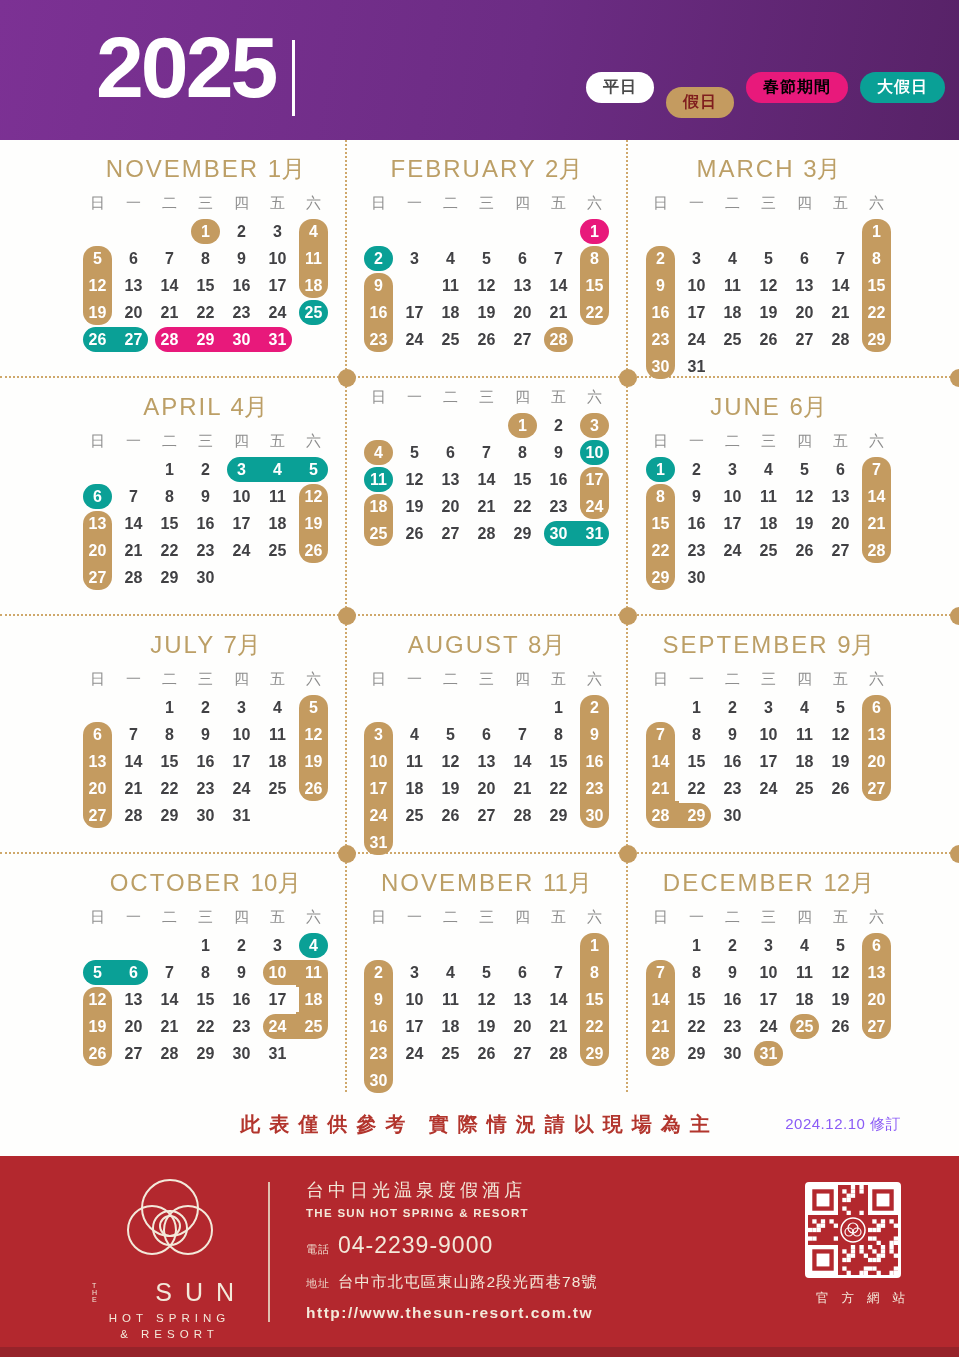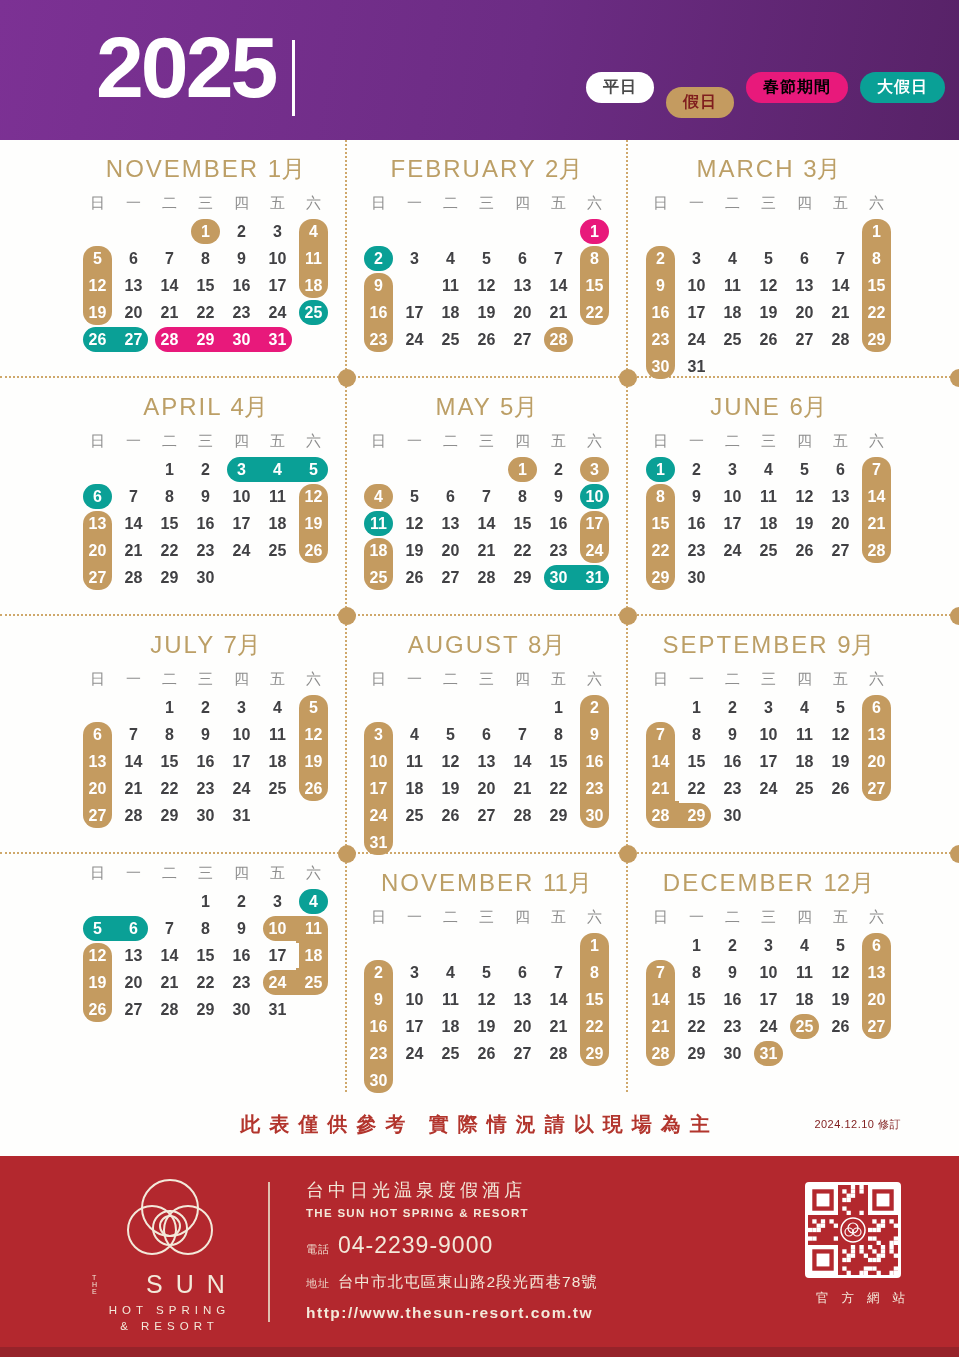--- a/index.html
+++ b/index.html
@@ -37,27 +37,27 @@
     grid-auto-rows:27px;}
   .dcell{position:relative;text-align:center;}
   .dn{position:relative;z-index:2;font-size:16px;font-weight:700;color:#414144;line-height:27px;}
   .dn.w{color:#fff;}
   .hl{position:absolute;z-index:1;top:1px;bottom:1px;left:3.5px;right:3.5px;}
   .xdot{position:absolute;width:18px;height:18px;border-radius:50%;background:#c49b60;z-index:3;}
   
   .note{position:relative;width:959px;height:64px;display:flex;align-items:center;justify-content:center;}
   .note-main{color:#b2352d;font-size:20px;font-weight:700;letter-spacing:9px;}
   .note-rev{position:absolute;right:58px;top:50%;transform:translateY(-50%);
-    color:#7f1d1d;font-size:11px;letter-spacing:.5px;}
+    color:#8b5cf6;font-size:15px;letter-spacing:.5px;}
   
   .footer{position:relative;width:959px;height:191px;background:#b3282e;color:#f3e9da;}
   .fstrip{width:959px;height:10px;background:#96232a;}
   .flogo{position:absolute;left:92px;top:22px;width:155px;text-align:center;}
   .flogo svg{display:block;margin:0 auto;}
-  .lsun{display:flex;justify-content:flex-start;align-items:center;margin-top:4px;gap:35px;}
+  .lsun{display:flex;justify-content:space-between;align-items:center;margin-top:12px;}
   .lthe{font-size:7px;letter-spacing:1px;line-height:7px;width:10px;text-align:left;
     display:inline-block;margin-right:3px;white-space:pre-line;}
   .lsuntxt{font-size:25px;letter-spacing:13px;font-weight:400;text-indent:6px;}
   .lhot{font-size:11.5px;letter-spacing:5px;margin-top:5px;}
   .lres{font-size:11.5px;letter-spacing:5px;margin-top:4px;}
   .fdiv{position:absolute;left:268px;top:26px;width:2px;height:140px;background:#e8d9c6;opacity:.85;}
   .finfo{position:absolute;left:306px;top:22px;width:470px;}
   .fzh{font-size:18px;letter-spacing:4px;font-weight:400;}
   .fen{font-size:11.5px;font-weight:700;letter-spacing:1.3px;margin-top:5px;}
   .frow{margin-top:13px;display:flex;align-items:baseline;}
@@ -275,21 +275,20 @@
         <div class="dcell"><span class="dn">24</span></div>
         <div class="dcell"><span class="dn">25</span></div>
         <div class="dcell"><span class="hl" style="background:#c49b60;border-radius:0 0 13px 13px;top:-1px;"></span><span class="dn w">26</span></div>
         <div class="dcell"><span class="hl" style="background:#c49b60;border-radius:0 0 13px 13px;top:-1px;"></span><span class="dn w">27</span></div>
         <div class="dcell"><span class="dn">28</span></div>
         <div class="dcell"><span class="dn">29</span></div>
         <div class="dcell"><span class="dn">30</span></div>
       </div>
     </div>
     <div class="month c1 vline hline">
-      <div class="mtitle"><span class="men">MAY</span> <span class="mzh">5月</span></div>
       <div class="wdays">
         <span>日</span>
         <span>一</span>
         <span>二</span>
         <span>三</span>
         <span>四</span>
         <span>五</span>
         <span>六</span>
       </div>
       <div class="dgrid">
@@ -510,20 +509,21 @@
         <div class="dcell"><span class="dn">24</span></div>
         <div class="dcell"><span class="dn">25</span></div>
         <div class="dcell"><span class="dn">26</span></div>
         <div class="dcell"><span class="hl" style="background:#c49b60;border-radius:0 0 13px 13px;top:-1px;"></span><span class="dn w">27</span></div>
         <div class="dcell"><span class="hl" style="background:#c49b60;border-radius:0 0 0 13px;top:-1px;right:0;"></span><span class="dn w">28</span></div>
         <div class="dcell"><span class="hl" style="background:#c49b60;border-radius:0 13px 13px 0;left:0;"></span><span class="dn w">29</span></div>
         <div class="dcell"><span class="dn">30</span></div>
       </div>
     </div>
     <div class="month c0 vline">
+      <div class="mtitle"><span class="men">OCTOBER</span> <span class="mzh">10月</span></div>
       <div class="wdays">
         <span>日</span>
         <span>一</span>
         <span>二</span>
         <span>三</span>
         <span>四</span>
         <span>五</span>
         <span>六</span>
       </div>
       <div class="dgrid">

